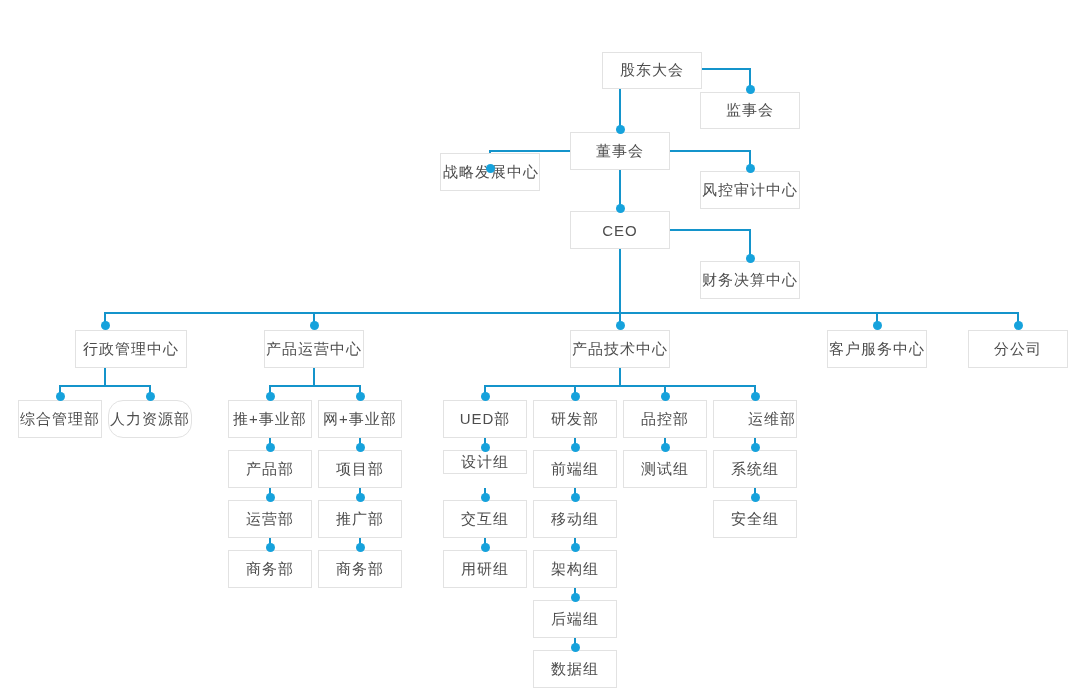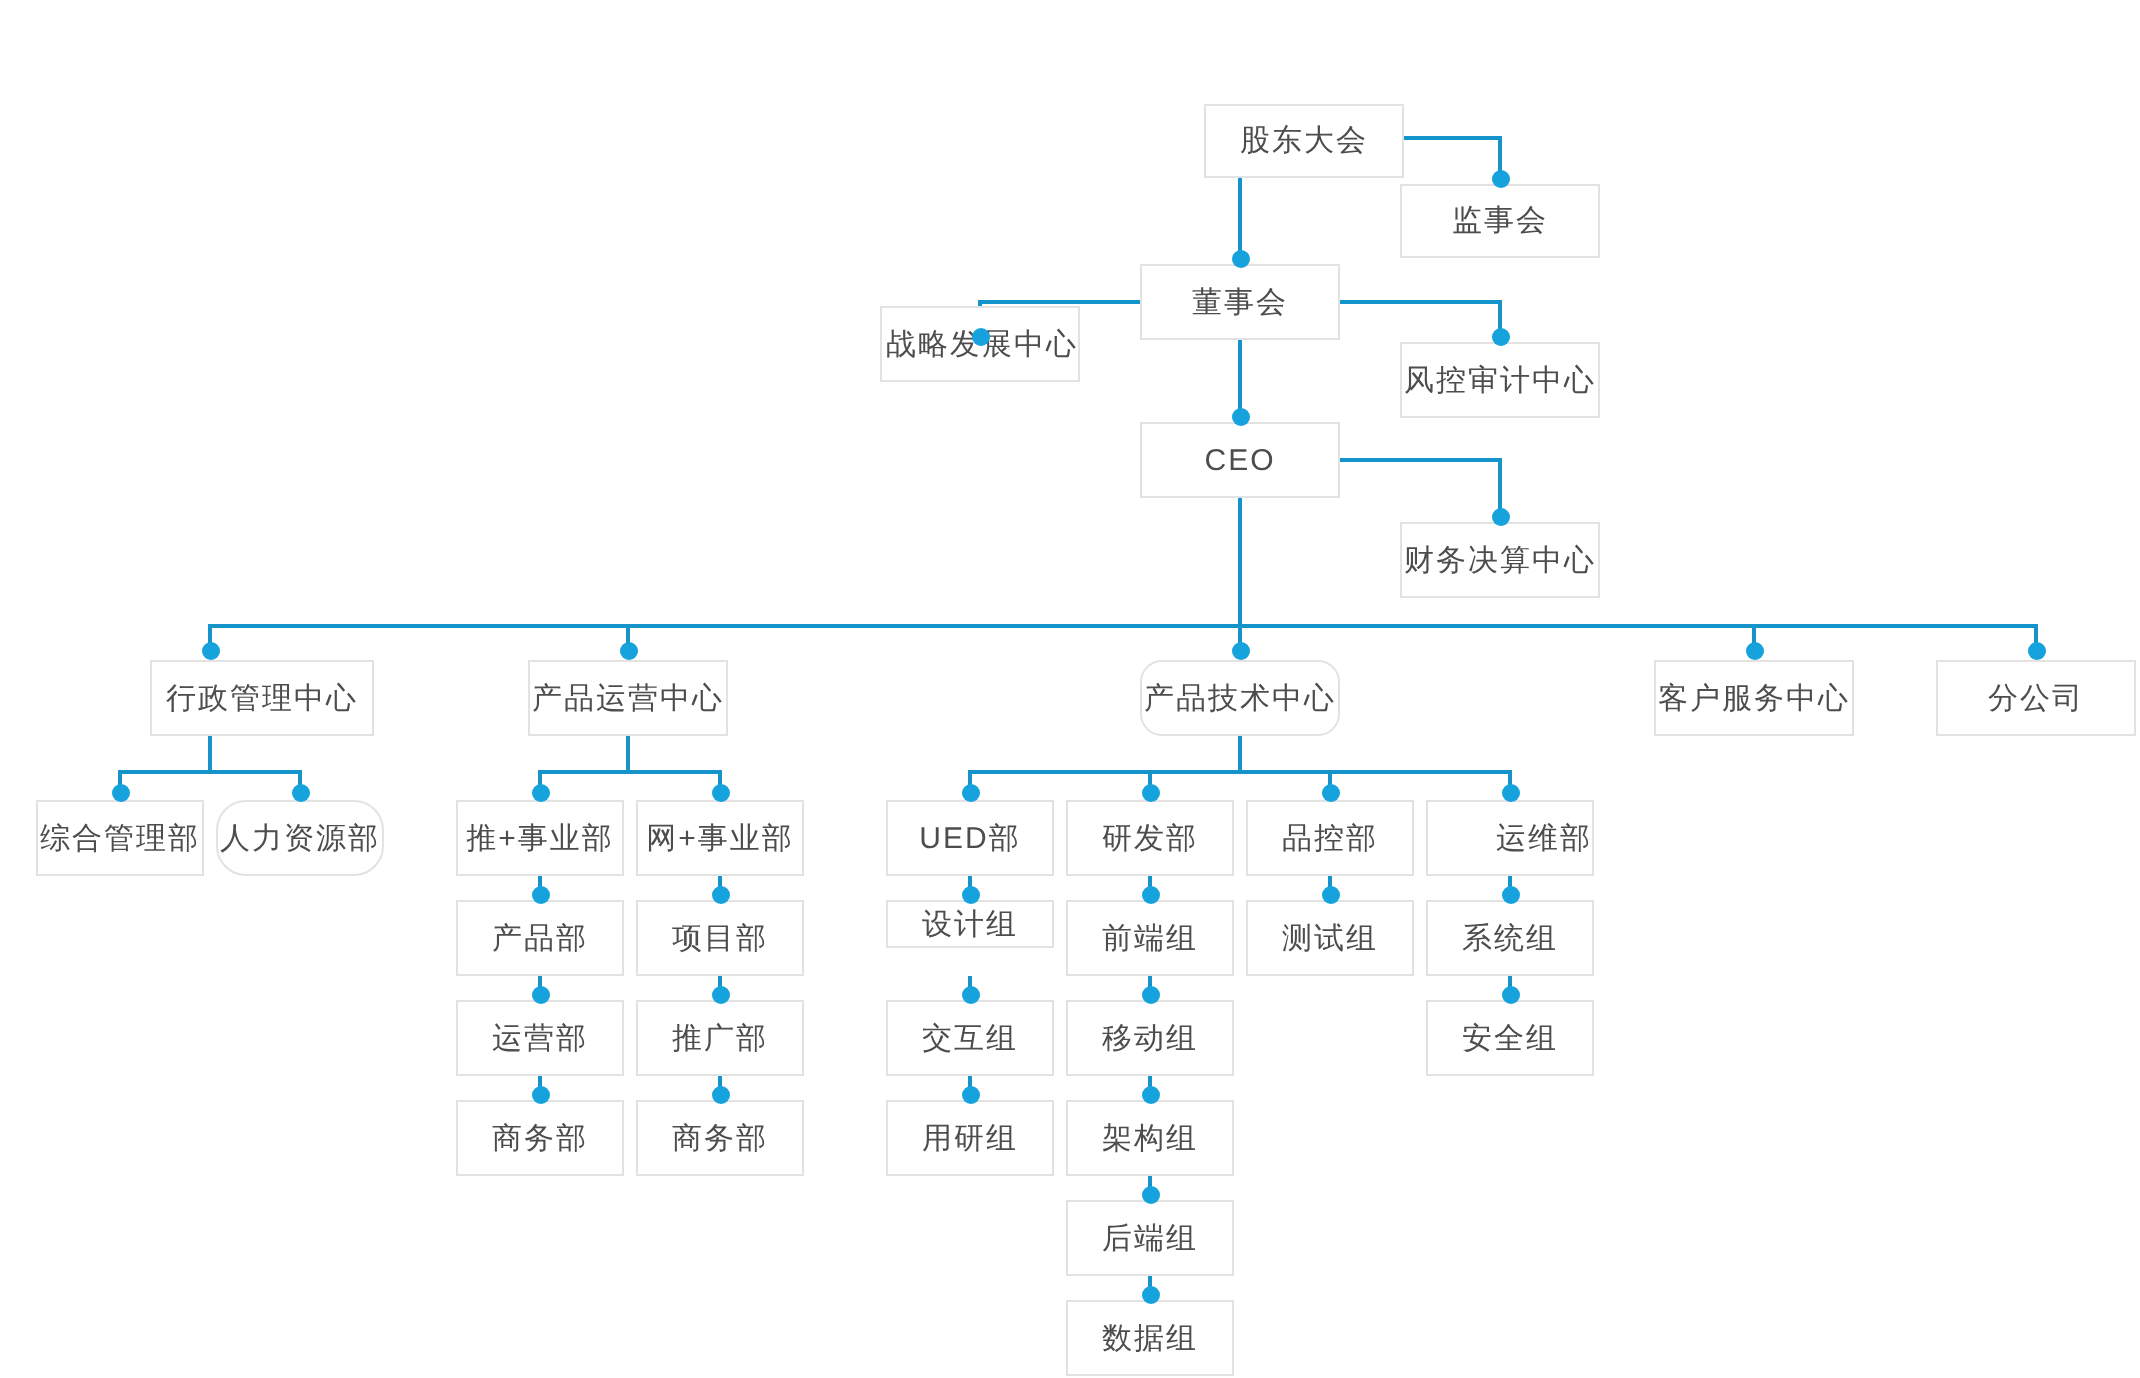--- a/index.html
+++ b/index.html
@@ -137,21 +137,21 @@
       </div>
       <div class="node" style="left: 700px; top: 261px; width: 100px; height: 38px;">
         <span>财务决算中心</span>
       </div>
       <div class="node" style="left: 55px; top: 330px; width: 112px; height: 38px; margin-left: 20px;">
         <span>行政管理中心</span>
       </div>
       <div class="node" style="left: 264px; top: 330px; width: 100px; height: 38px;">
         <span>产品运营中心</span>
       </div>
-      <div class="node" style="left: 570px; top: 330px; width: 100px; height: 38px; border-radius: 11px;">
+      <div class="node" style="left: 570px; top: 330px; width: 100px; height: 38px;">
         <span>产品技术中心</span>
       </div>
       <div class="node" style="left: 827px; top: 330px; width: 100px; height: 38px;">
         <span>客户服务中心</span>
       </div>
       <div class="node" style="left: 968px; top: 330px; width: 100px; height: 38px;">
         <span>分公司</span>
       </div>
       <div class="node" style="left: 18px; top: 400px; width: 84px; height: 38px;">
         <span>综合管理部</span>

